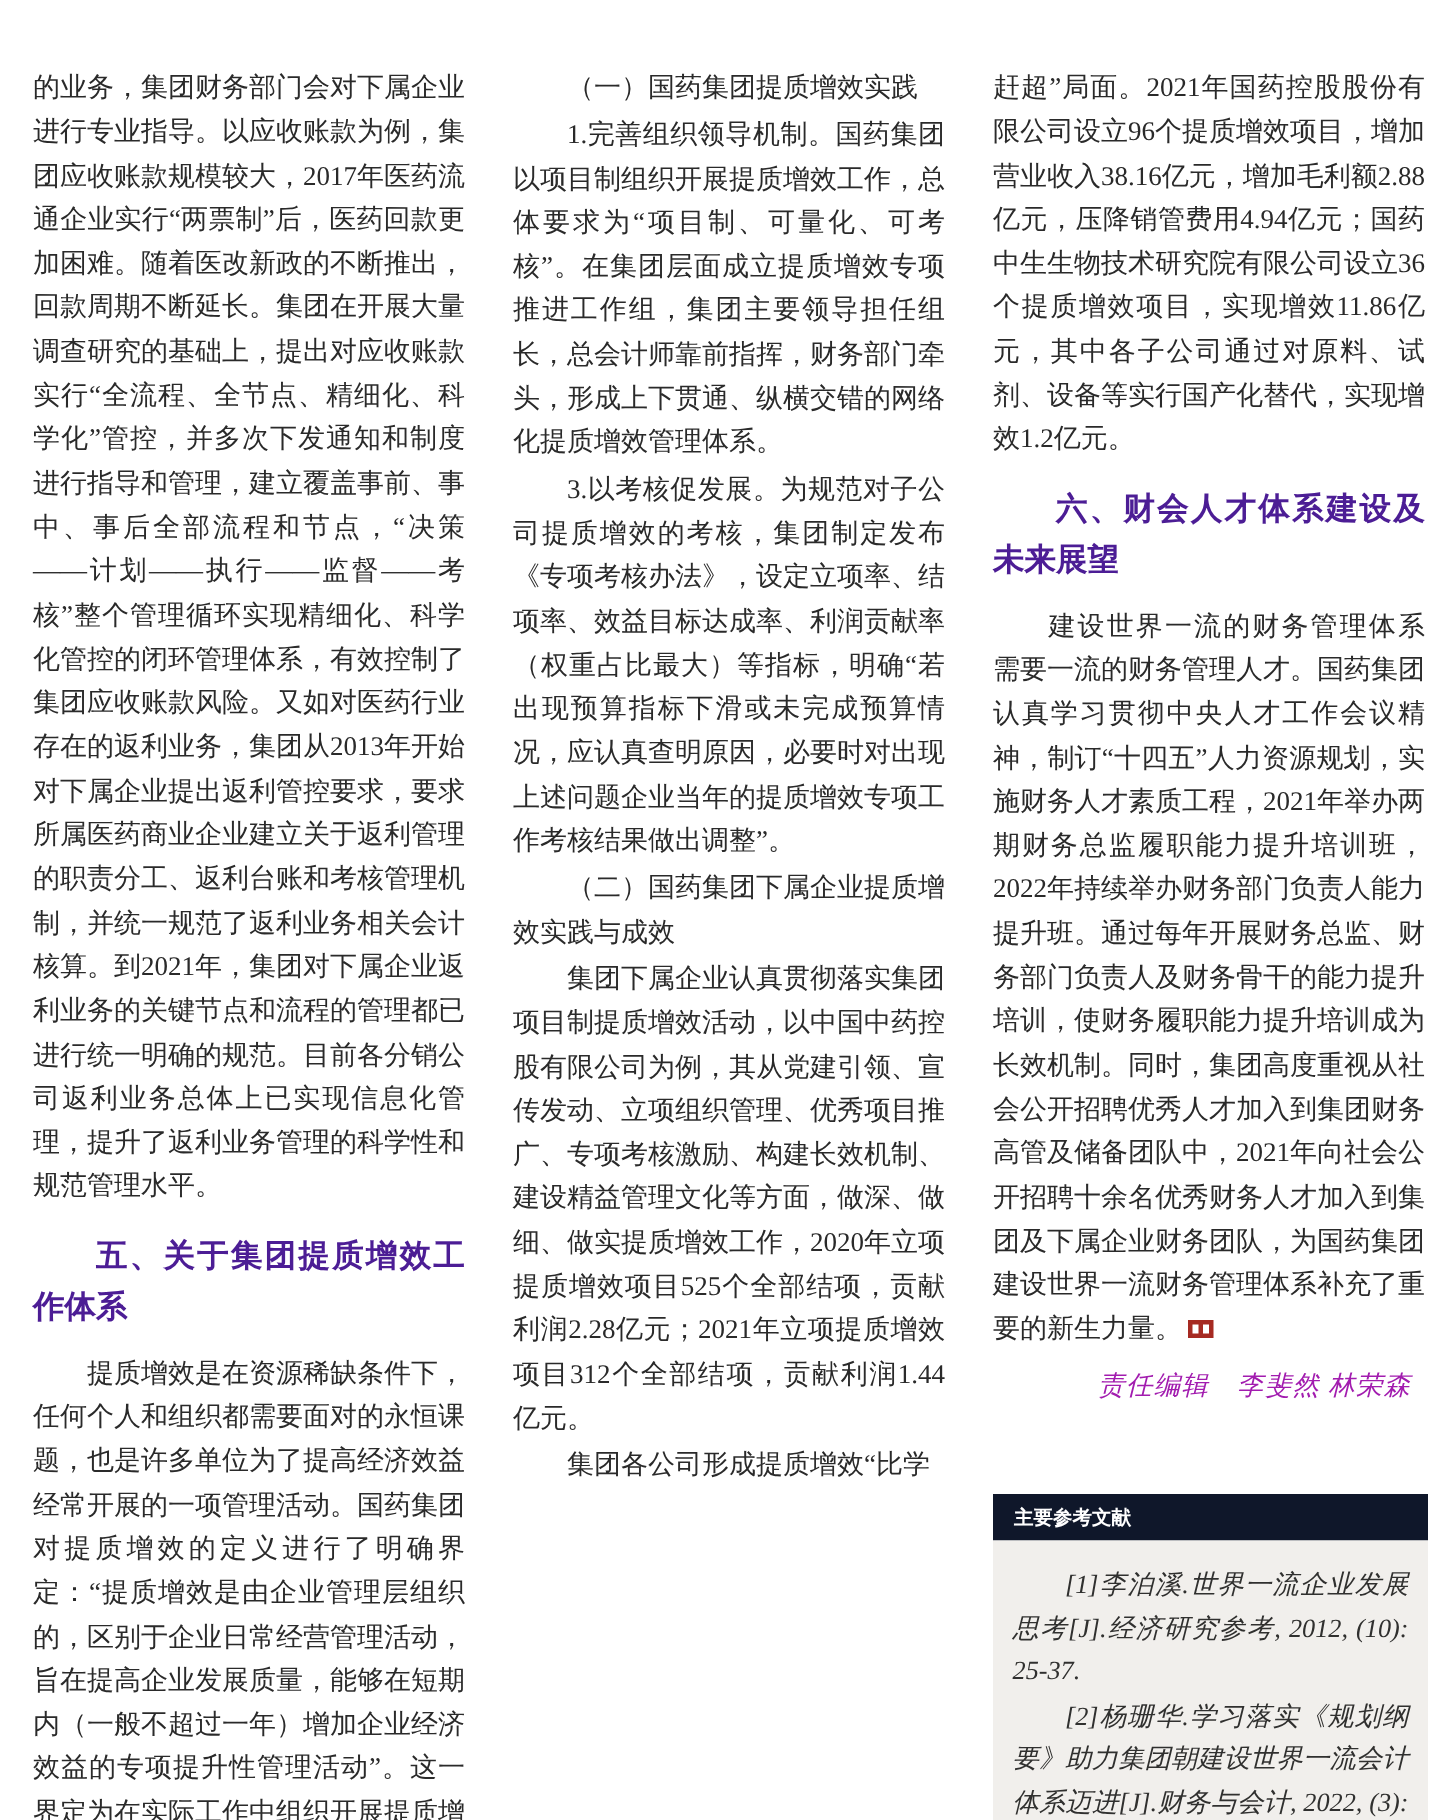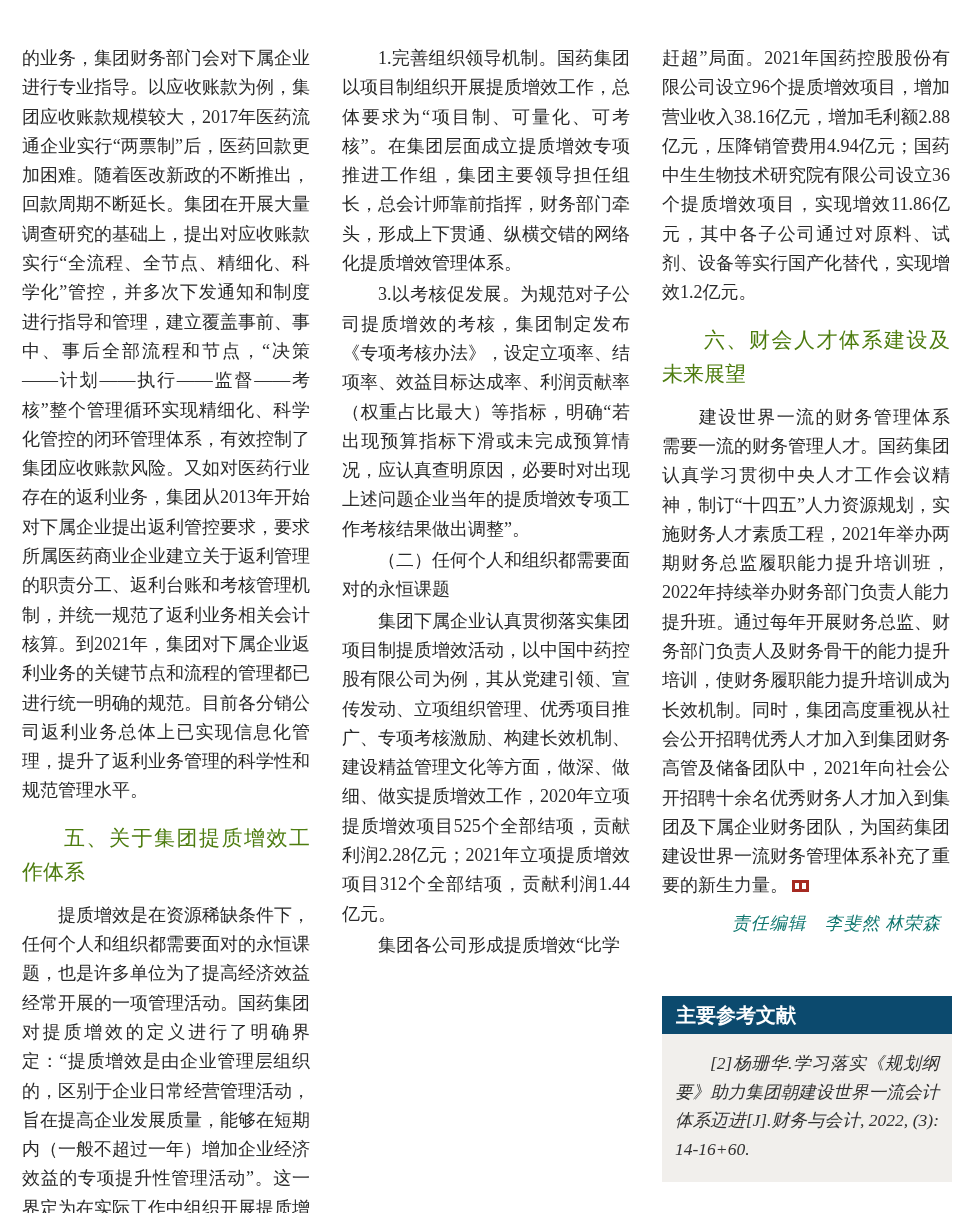--- a/index.html
+++ b/index.html
@@ -22,22 +22,22 @@
     text-align: justify;
     text-justify: inter-ideograph;
   }
   .col-1 { left: 18px; }
   .col-2 { left: 338px; }
   .col-3 { left: 658px; }
   .col p { text-indent: 2em; }
   .col p.noindent { text-indent: 0; }
   .section-heading {
     font-family: "Liberation Sans", "DejaVu Sans", sans-serif;
-    font-weight: 400;
-    color: #4d7c0f;
+    font-weight: 700;
+    color: #4c1d95;
     font-size: 21px;
     line-height: 34px;
     text-indent: 2em;
     margin: 13px 0 10px 0;
     text-align: justify;
   }
   .endmark {
     display: inline-block;
     width: 17px;
     height: 12px;
@@ -55,32 +55,32 @@
   }
   .endmark .em-l { left: 3px; }
   .endmark .em-r { right: 3px; }
   .editor-line {
     font-style: italic;
     text-align: right;
     padding-right: 10px;
     margin-top: 6px;
     font-size: 17.5px;
     letter-spacing: 1px;
-    color: #0f766e;
+    color: #a21caf;
   }
   .refbox {
     margin-top: 56px;
     width: 292px;
   }
   .refbox-header {
-    background: #0c4a6e;
+    background: #0f172a;
     color: #ffffff;
     font-family: "Liberation Sans", "DejaVu Sans", sans-serif;
     font-weight: 700;
-    font-size: 20px;
+    font-size: 13px;
     line-height: 1;
     padding: 9px 12px 9px 14px;
   }
   .refbox-body {
     background: #f1efec;
     padding: 14px 12px 18px 12px;
     font-style: italic;
     font-size: 17.5px;
     line-height: 28.5px;
     color: #30302f;
@@ -92,33 +92,35 @@
 
 <div class="page">
 
   <div class="col col-1">
     <p class="noindent">的业务，集团财务部门会对下属企业进行专业指导。以应收账款为例，集团应收账款规模较大，2017年医药流通企业实行“两票制”后，医药回款更加困难。随着医改新政的不断推出，回款周期不断延长。集团在开展大量调查研究的基础上，提出对应收账款实行“全流程、全节点、精细化、科学化”管控，并多次下发通知和制度进行指导和管理，建立覆盖事前、事中、事后全部流程和节点，“决策——计划——执行——监督——考核”整个管理循环实现精细化、科学化管控的闭环管理体系，有效控制了集团应收账款风险。又如对医药行业存在的返利业务，集团从2013年开始对下属企业提出返利管控要求，要求所属医药商业企业建立关于返利管理的职责分工、返利台账和考核管理机制，并统一规范了返利业务相关会计核算。到2021年，集团对下属企业返利业务的关键节点和流程的管理都已进行统一明确的规范。目前各分销公司返利业务总体上已实现信息化管理，提升了返利业务管理的科学性和规范管理水平。</p>
     <div class="section-heading">五、关于集团提质增效工作体系</div>
     <p>提质增效是在资源稀缺条件下，任何个人和组织都需要面对的永恒课题，也是许多单位为了提高经济效益经常开展的一项管理活动。国药集团对提质增效的定义进行了明确界定：“提质增效是由企业管理层组织的，区别于企业日常经营管理活动，旨在提高企业发展质量，能够在短期内（一般不超过一年）增加企业经济效益的专项提升性管理活动”。这一界定为在实际工作中组织开展提质增效活动提供了思想和行动指南，也为以项目制</p>
   </div>
 
   <div class="col col-2">
+    <p>（一）国药集团提质增效实践</p>
     <p>1.完善组织领导机制。国药集团以项目制组织开展提质增效工作，总体要求为“项目制、可量化、可考核”。在集团层面成立提质增效专项推进工作组，集团主要领导担任组长，总会计师靠前指挥，财务部门牵头，形成上下贯通、纵横交错的网络化提质增效管理体系。</p>
     <p>3.以考核促发展。为规范对子公司提质增效的考核，集团制定发布《专项考核办法》，设定立项率、结项率、效益目标达成率、利润贡献率（权重占比最大）等指标，明确“若出现预算指标下滑或未完成预算情况，应认真查明原因，必要时对出现上述问题企业当年的提质增效专项工作考核结果做出调整”。</p>
-    <p>（二）任何个人和组织都需要面对的永恒课题</p>
+    <p>（二）国药集团下属企业提质增效实践与成效</p>
     <p>集团下属企业认真贯彻落实集团项目制提质增效活动，以中国中药控股有限公司为例，其从党建引领、宣传发动、立项组织管理、优秀项目推广、专项考核激励、构建长效机制、建设精益管理文化等方面，做深、做细、做实提质增效工作，2020年立项提质增效项目525个全部结项，贡献利润2.28亿元；2021年立项提质增效项目312个全部结项，贡献利润1.44亿元。</p>
     <p>集团各公司形成提质增效“比学</p>
   </div>
 
   <div class="col col-3">
     <p class="noindent">赶超”局面。2021年国药控股股份有限公司设立96个提质增效项目，增加营业收入38.16亿元，增加毛利额2.88亿元，压降销管费用4.94亿元；国药中生生物技术研究院有限公司设立36个提质增效项目，实现增效11.86亿元，其中各子公司通过对原料、试剂、设备等实行国产化替代，实现增效1.2亿元。</p>
     <div class="section-heading">六、财会人才体系建设及未来展望</div>
     <p><span>建设世界一流的财务管理体系需要一流的财务管理人才。国药集团认真学习贯彻中央人才工作会议精神，制订“十四五”人力资源规划，实施财务人才素质工程，2021年举办两期财务总监履职能力提升培训班，2022年持续举办财务部门负责人能力提升班。通过每年开展财务总监、财务部门负责人及财务骨干的能力提升培训，使财务履职能力提升培训成为长效机制。同时，集团高度重视从社会公开招聘优秀人才加入到集团财务高管及储备团队中，2021年向社会公开招聘十余名优秀财务人才加入到集团及下属企业财务团队，为国药集团建设世界一流财务管理体系补充了重要的新生力量。</span><span class="endmark"><span class="em-l"></span><span class="em-r"></span></span></p>
     <div class="editor-line">责任编辑　李斐然  林荣森</div>
     <div class="refbox">
       <div class="refbox-header">主要参考文献</div>
       <div class="refbox-body">
+        <p>[1]李泊溪.世界一流企业发展思考[J].经济研究参考, 2012, (10): 25-37.</p>
         <p>[2]杨珊华.学习落实《规划纲要》助力集团朝建设世界一流会计体系迈进[J].财务与会计, 2022, (3): 14-16+60.</p>
       </div>
     </div>
   </div>
 
 </div>
 
 </body></html>

